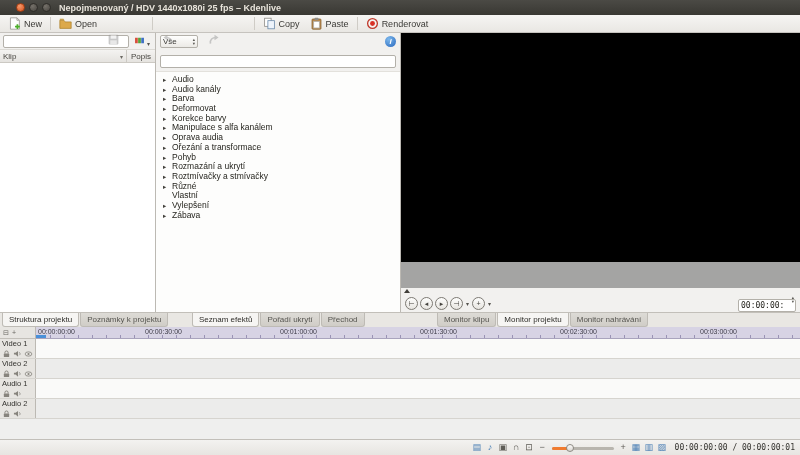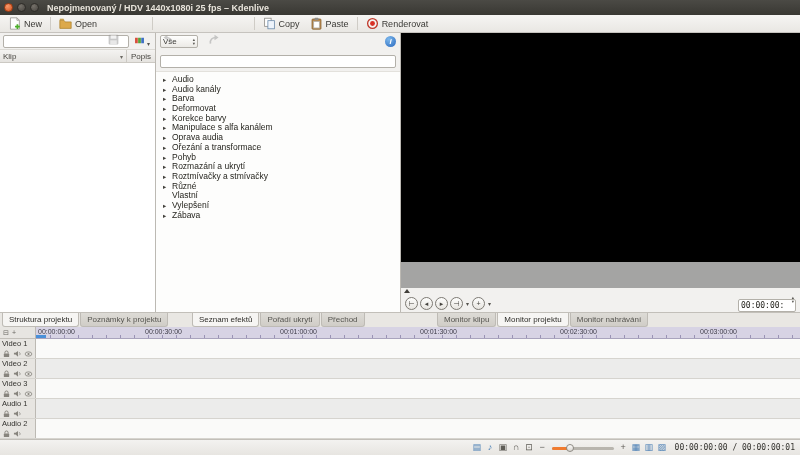--- a/index.html
+++ b/index.html
@@ -4,21 +4,21 @@
 <style>
   * { box-sizing: border-box; margin: 0; padding: 0; }
   body { margin: 0; background: #555; font-family: "Liberation Sans", sans-serif; }
   button { border: none; background: none; font: inherit; padding: 0; cursor: default; }
   input { font-family: "Liberation Sans", sans-serif; }
   .window { width: 800px; height: 455px; background: #f2f1ef; overflow: hidden; position: relative;
             display: flex; flex-direction: column; }
 
   
   .titlebar { height: 15px; background: linear-gradient(#4b4a45, #393833); display: flex; align-items: center;
-              padding: 0 4px; flex: 0 0 auto; }
+              padding: 0 16px; flex: 0 0 auto; }
   .winbtns { display: flex; gap: 4px; margin-right: 8px; }
   .winbtn { width: 9px; height: 9px; border-radius: 50%; border: 1px solid #2e2c28;
             background: radial-gradient(circle at 35% 30%, #75716a, #47443f); }
   .winbtn.close { background: radial-gradient(circle at 35% 30%, #f59a6d, #d9531e); border-color: #a33d12; }
   .titletext { color: #e8e4db; font-size: 9px; font-weight: bold; white-space: nowrap; }
 
   
   .toolbar { height: 18px; background: linear-gradient(#f6f5f3, #e9e7e3); border-bottom: 1px solid #c6c3be;
              display: flex; align-items: center; padding: 0 3px; gap: 0; flex: 0 0 auto; }
   .tbtn { display: flex; align-items: center; gap: 3px; padding: 1px 5px; font-size: 9px; color: #3b3a36;
@@ -427,40 +427,20 @@
               </svg></span>
           <span><svg width="9" height="8" viewBox="0 0 10 9">
                 <ellipse cx="5" cy="4.5" rx="3.8" ry="2.4" fill="none" stroke="#87847d" stroke-width="0.9"></ellipse>
                 <circle cx="5" cy="4.5" r="1.2" fill="#87847d"></circle>
               </svg></span>
         </div>
       </div>
       <div class="track-body"></div>
     </div>
 
-    <div class="track">
-      <div class="track-head">
-        <div class="track-name">Video 3</div>
-        <div class="track-icons">
-          <span><svg width="9" height="8" viewBox="0 0 10 9">
-                <path d="M3.2 4V2.9a1.8 1.8 0 0 1 3.6 0V4" fill="none" stroke="#87847d" stroke-width="1.1"></path>
-                <rect x="2" y="4" width="6" height="4" rx="0.7" fill="#87847d"></rect>
-              </svg></span>
-          <span><svg width="9" height="8" viewBox="0 0 10 9">
-                <path d="M1 3.2h1.8L5.6 1v6.5L2.8 5.2H1z" fill="#87847d"></path>
-                <path d="M7 2.6c1.2.9 1.2 2.4 0 3.3" fill="none" stroke="#87847d" stroke-width="0.9"></path>
-              </svg></span>
-          <span><svg width="9" height="8" viewBox="0 0 10 9">
-                <ellipse cx="5" cy="4.5" rx="3.8" ry="2.4" fill="none" stroke="#87847d" stroke-width="0.9"></ellipse>
-                <circle cx="5" cy="4.5" r="1.2" fill="#87847d"></circle>
-              </svg></span>
-        </div>
-      </div>
-      <div class="track-body"></div>
-    </div>
 
     <div class="track">
       <div class="track-head">
         <div class="track-name">Audio 1</div>
         <div class="track-icons">
           <span><svg width="9" height="8" viewBox="0 0 10 9">
                 <path d="M3.2 4V2.9a1.8 1.8 0 0 1 3.6 0V4" fill="none" stroke="#87847d" stroke-width="1.1"></path>
                 <rect x="2" y="4" width="6" height="4" rx="0.7" fill="#87847d"></rect>
               </svg></span>
           <span><svg width="9" height="8" viewBox="0 0 10 9">

